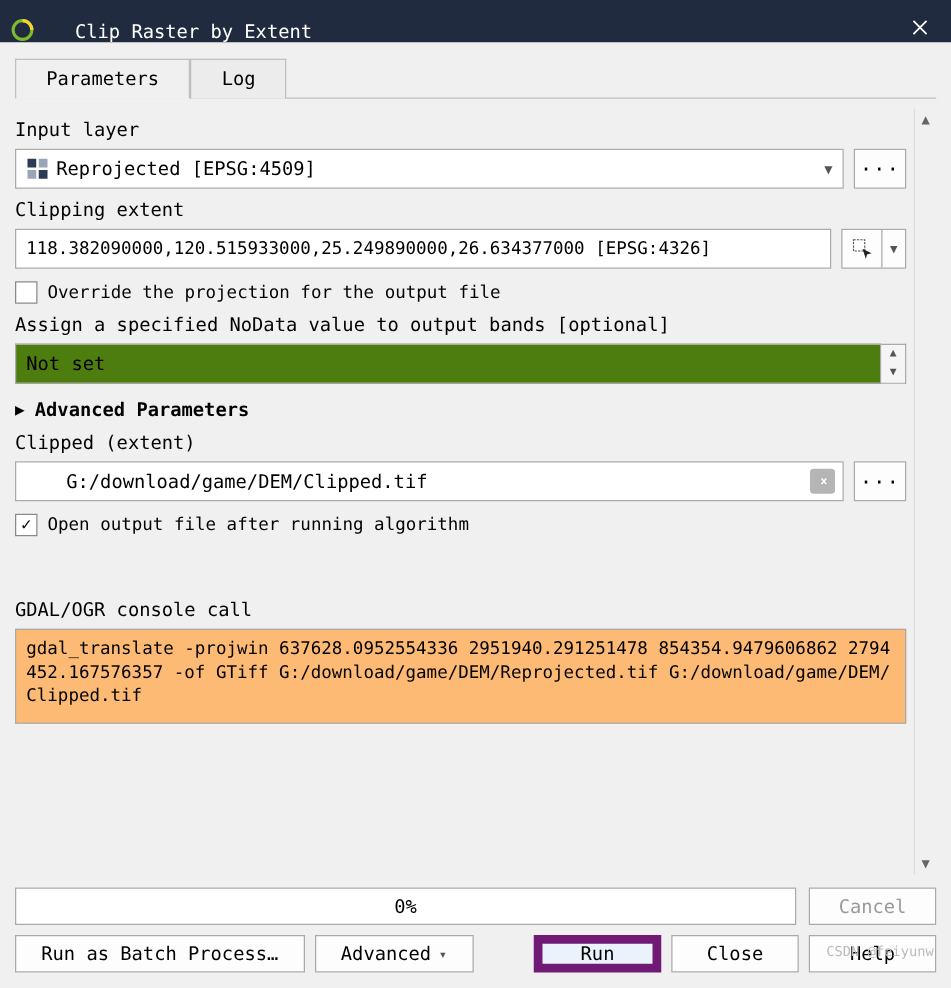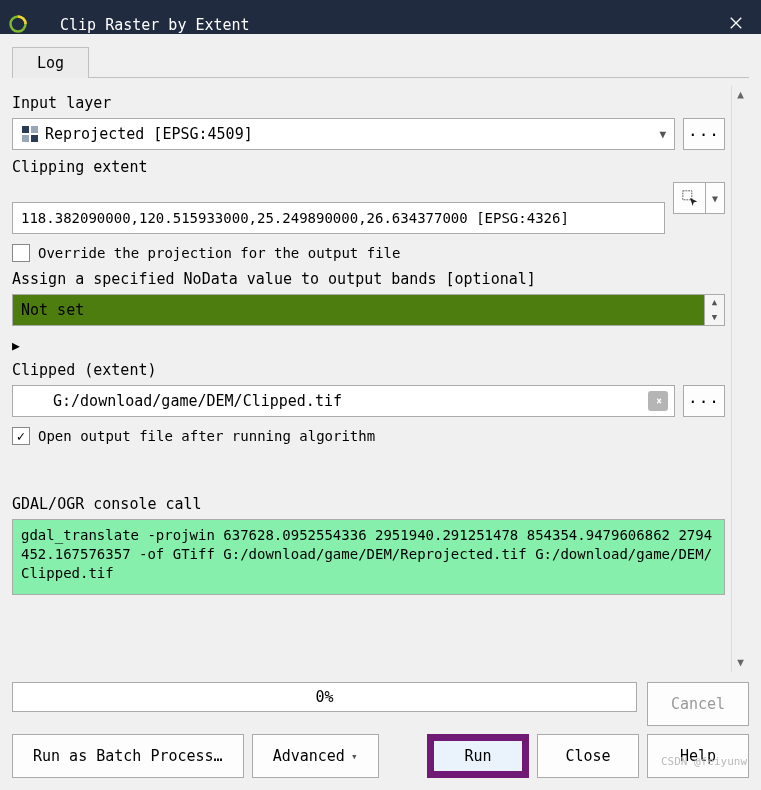--- a/index.html
+++ b/index.html
@@ -101,21 +101,20 @@
   letter-spacing: 1px;
 }
 .textinput {
   flex: 1;
   background: #fff;
   border: 1px solid #aaa;
   height: 32px;
   padding: 0 8px;
   font-family: monospace;
   font-size: 14px;
-  margin-top: 20px;
 }
 .splitbtn {
   display: flex; height: 32px;
   border: 1px solid #aaa; background: #fdfdfd;
 }
 .splitbtn .main { width: 32px; display:flex;align-items:center;justify-content:center;cursor:pointer;border-right:1px solid #aaa;}
 .splitbtn .drop { width: 18px; display:flex;align-items:center;justify-content:center;cursor:pointer;font-size:10px;color:#555;}
 .check-row { display:flex; align-items:center; gap:8px; margin:10px 0 4px 0; }
 .checkbox {
   width:18px;height:18px;border:1px solid #888;background:#fff;
@@ -135,36 +134,36 @@
 .adv-hdr .tri{font-size:13px;}
 .adv-hdr .lbl{font-weight:bold;font-family:monospace;font-size:15px;}
 .outbox {
   flex:1;background:#fff;border:1px solid #aaa;height:32px;
   display:flex;align-items:center;padding:0 6px 0 8px;
 }
 .outbox .txt{flex:1;font-family:monospace;font-size:15px;margin-left:32px;}
 .outbox .clr{width:20px;height:20px;background:#b5b5b5;border-radius:3px;
   display:flex;align-items:center;justify-content:center;color:#fff;font-size:12px;cursor:pointer;}
 .console {
-  background:#86efac;border:1px solid #aaa;height:76px;
+  background:#fdba74;border:1px solid #aaa;height:76px;
   padding:6px 8px;font-family:monospace;font-size:14px;
   white-space:pre-wrap;word-break:break-all;line-height:1.35;
 }
 .bottom {
   margin-top:10px;
   display:flex;flex-direction:column;gap:8px;
 }
 .prog-row{display:flex;gap:10px;align-items:stretch;}
 .progress{
   flex:1;height:30px;background:#fff;border:1px solid #aaa;
   display:flex;align-items:center;justify-content:center;
   font-family:monospace;font-size:15px;
 }
 .btn{
-  height:44px;padding:0 20px;background:#fdfdfd;border:1px solid #aaa;
+  height:30px;padding:0 20px;background:#fdfdfd;border:1px solid #aaa;
   display:flex;align-items:center;justify-content:center;
   font-family:monospace;font-size:15px;cursor:pointer;
   min-width:102px;
 }
 .btn.disabled{color:#999;cursor:default;}
 .btn.primary{border:7px solid #701a75;background:#eaf3fb;}
 .btn-row{display:flex;gap:8px;}
 .btn-row .spacer{flex:1;}
 .btn.dd::after{content:"▾";margin-left:6px;font-size:11px;color:#555;}
 .watermark{position:absolute;right:14px;bottom:22px;font-size:11px;color:#bbb;pointer-events:none;}
@@ -183,20 +182,21 @@
   <span class="close">
     <svg viewBox="0 0 16 16" width="14" height="14">
         <path d="M2 2 L14 14 M14 2 L2 14" stroke="#fff" stroke-width="1.6"></path>
       </svg>
   </span>
 </div>
 
 <div class="window-body">
 
   <div class="tabs-row">
+    <div class="tab active">Parameters</div>
     <div class="tab">Log</div>
   </div>
 
   <div class="scroll-area">
     <div class="params">
 
       <div class="label">Input layer</div>
       <div class="row">
         <div class="combo">
           <span class="ic">
@@ -240,20 +240,21 @@
             </div>
           <div class="arrows">
             <div>▲</div>
             <div>▼</div>
           </div>
         </div>
       </div>
 
       <div class="adv-hdr">
         <span class="tri">▶</span>
+        <span class="lbl">Advanced Parameters</span>
       </div>
 
       <div class="label">Clipped (extent)</div>
       <div class="row">
         <div class="outbox">
           <span class="txt">G:/download/game/DEM/Clipped.tif</span>
           <span class="clr">
             <svg viewBox="0 0 16 16" width="12" height="12">
                 <path d="M5 2 H14 V14 H5 L1 8 Z" fill="#b5b5b5"></path>
                 <path d="M7 5 L12 11 M12 5 L7 11" stroke="#fff" stroke-width="1.6"></path>

